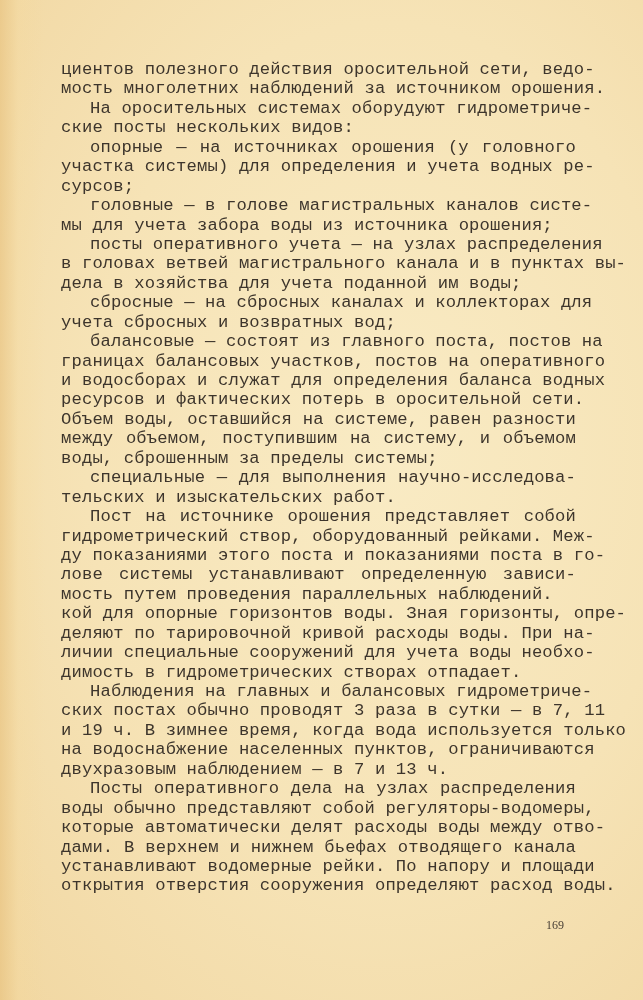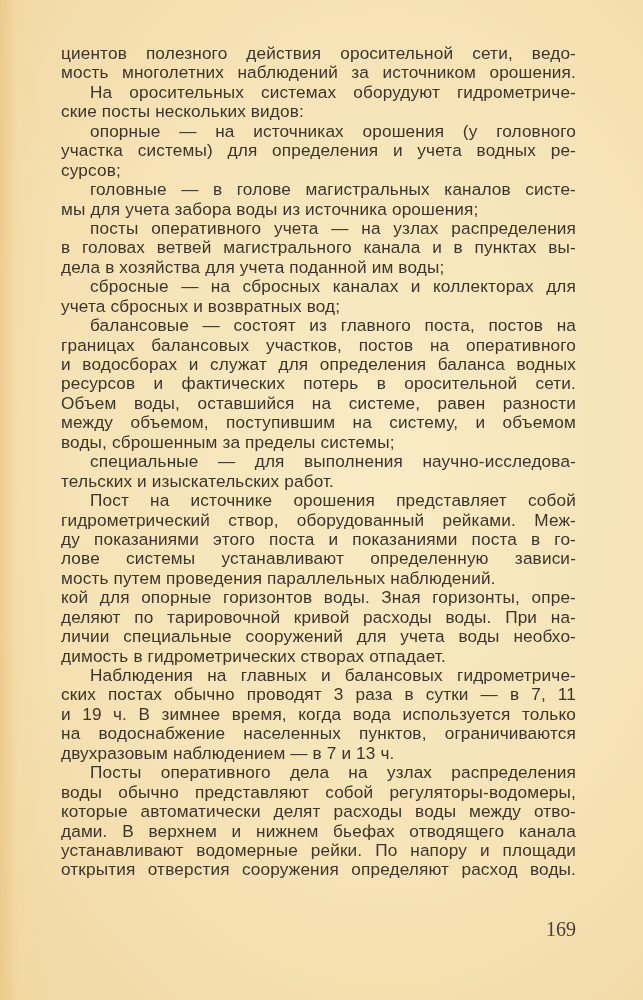--- a/index.html
+++ b/index.html
@@ -4,35 +4,35 @@
 <style>
   html, body { margin: 0; padding: 0; }
   body {
     width: 643px; height: 1000px; overflow: hidden; position: relative;
     background: #f5e2b2;
     background-image:
       linear-gradient(90deg, rgba(230,190,120,0.55) 0px, rgba(245,215,150,0.25) 18px, rgba(250,230,180,0) 45px),
       radial-gradient(ellipse at 60% 45%, #f9ebc4 0%, #f6e3b6 55%, #f1d7a2 100%);
   }
   .page {
-    position: absolute; left: 61px; top: 44px; width: 515px;
-    font-family: Liberation Sans, sans-serif;
+    position: absolute; left: 61px; top: 60px; width: 515px;
+    font-family: Liberation Mono, monospace;
     font-size: 17.2px; color: #3d352c;
   }
   .line {
     display: block; height: 19.45px; line-height: 19.45px;
     text-align: justify; text-align-last: justify; white-space: nowrap;
     overflow: visible; letter-spacing: 0.15px;
   }
   .line.last { text-align-last: left; }
   .line.indent { padding-left: 29px; }
   .page-number {
     position: absolute; left: 546px; top: 918px;
     font-family: "Liberation Serif", "DejaVu Serif", serif;
-    font-size: 20px; color: #4a4036;
+    font-size: 12px; color: #4a4036;
   }
 </style>
 </head>
 <body>
 
 <div class="page" id="page-body">
     <span class="line">циентов полезного действия оросительной сети, ведо-</span>
     <span class="line">мость многолетних наблюдений за источником орошения.</span>
     <span class="line indent">На оросительных системах оборудуют гидрометриче-</span>
     <span class="line last">ские посты нескольких видов:</span>

